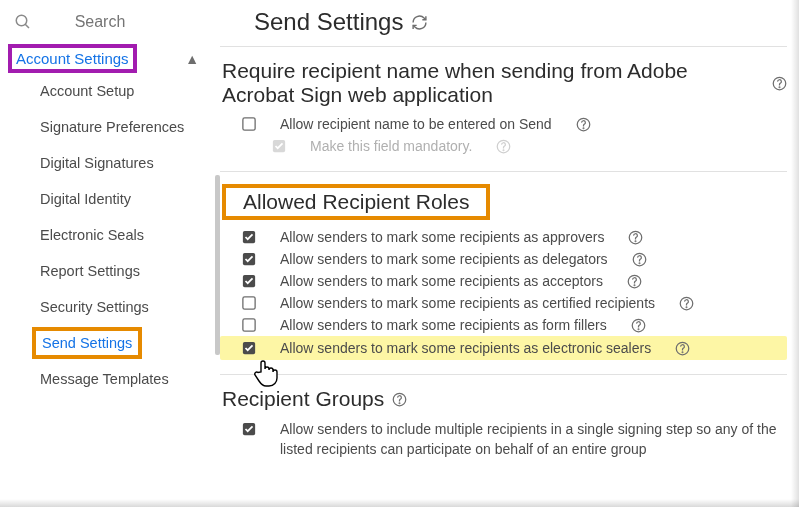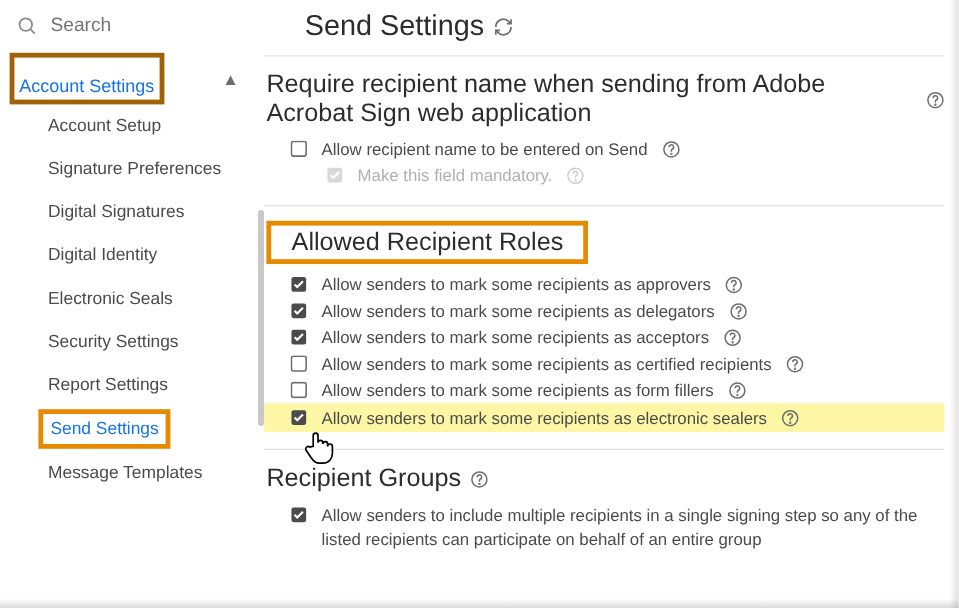--- a/index.html
+++ b/index.html
@@ -28,32 +28,33 @@
     gap: 8px;
   }
   .search svg { flex-shrink: 0; }
   .search input {
     border: none;
     outline: none;
     font-size: 16px;
     color: #8a8a8a;
     width: 120px;
     background: transparent;
+    text-align: center;
   }
   .nav-items { }
   .nav-item {
     padding: 10px 0 10px 40px;
     color: #4b4b4b;
     font-size: 14.5px;
     cursor: pointer;
   }
   .highlight-box {
-    border: 4px solid #a16207;
+    border: 4px solid #a21caf;
     display: inline-block;
-    padding: 16px 4px 2px 4px;
+    padding: 2px 4px 2px 4px;
     margin-left: 8px;
   }
   .nav-group-wrap { display:flex; align-items:center; gap:0; padding-right:12px;}
   .main {
     flex: 1;
     padding: 2px 12px 0 0;
     border-left: 5px solid transparent;
     position: relative;
   }
   .scrollhint {
@@ -84,21 +85,21 @@
     font-size: 21px;
     color: #2c2c2c;
     padding: 2px 0 6px 2px;
     display:flex;
     align-items:center;
     gap:8px;
   }
   .row {
     display:flex;
     align-items:center;
-    gap:12px;
+    gap:24px;
     padding: 3px 0 3px 22px;
     color:#4b4b4b;
     font-size: 14px;
   }
   .row.disabled { color:#b0b0b0; }
   .row .cbx { width:14px; height:14px; flex-shrink:0; }
   .row.indent { padding-left: 52px; }
   .info-icon { flex-shrink:0; }
   .row.hl { background: #fdf6a5; border-radius:2px; padding-top:4px; padding-bottom:4px;}
   .cursor-hand {
@@ -157,22 +158,22 @@
       <span style="flex:1"></span>
       <span class="chev" style="color:#6e6e6e;">▲</span>
     </div>
 
     <div class="nav-items">
       <div class="nav-item">Account Setup</div>
       <div class="nav-item">Signature Preferences</div>
       <div class="nav-item">Digital Signatures</div>
       <div class="nav-item">Digital Identity</div>
       <div class="nav-item">Electronic Seals</div>
+      <div class="nav-item">Report Settings</div>
       <div class="nav-item">Security Settings</div>
-      <div class="nav-item">Report Settings</div>
       <div class="send-hl">
         <span class="txt">Send Settings</span>
       </div>
       <div class="nav-item">Message Templates</div>
     </div>
   </div>
 
   <div class="main">
     <div class="scrollhint"></div>
 

